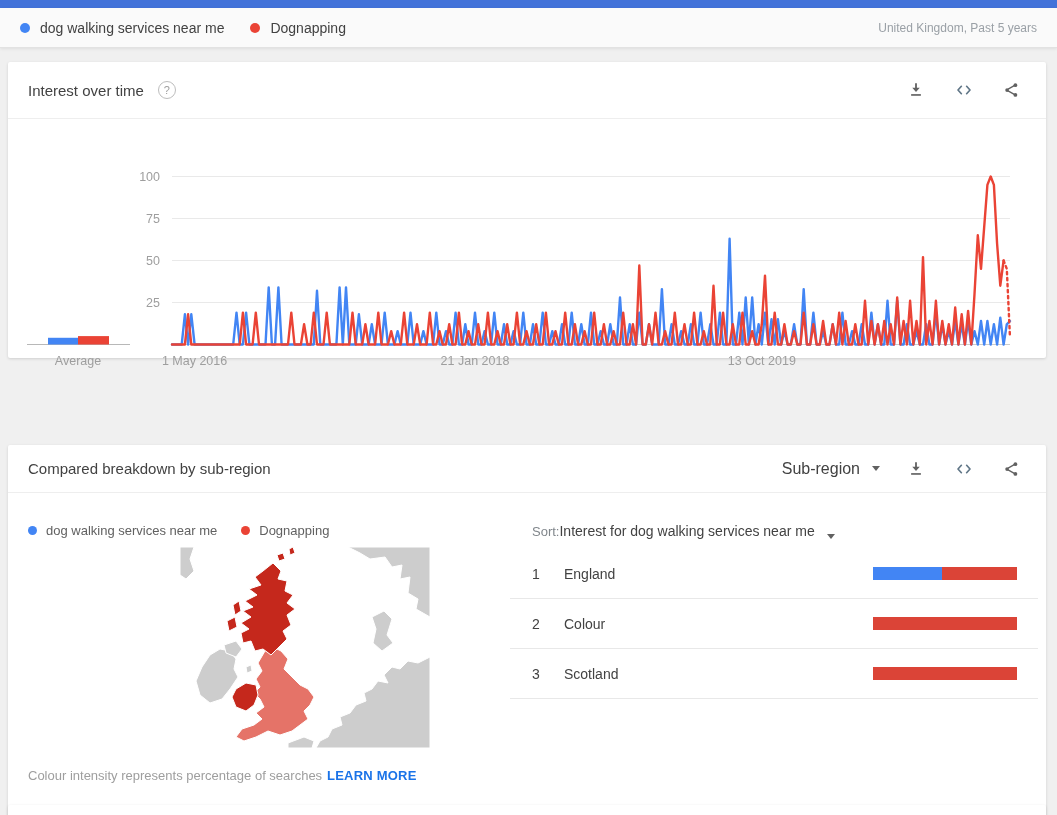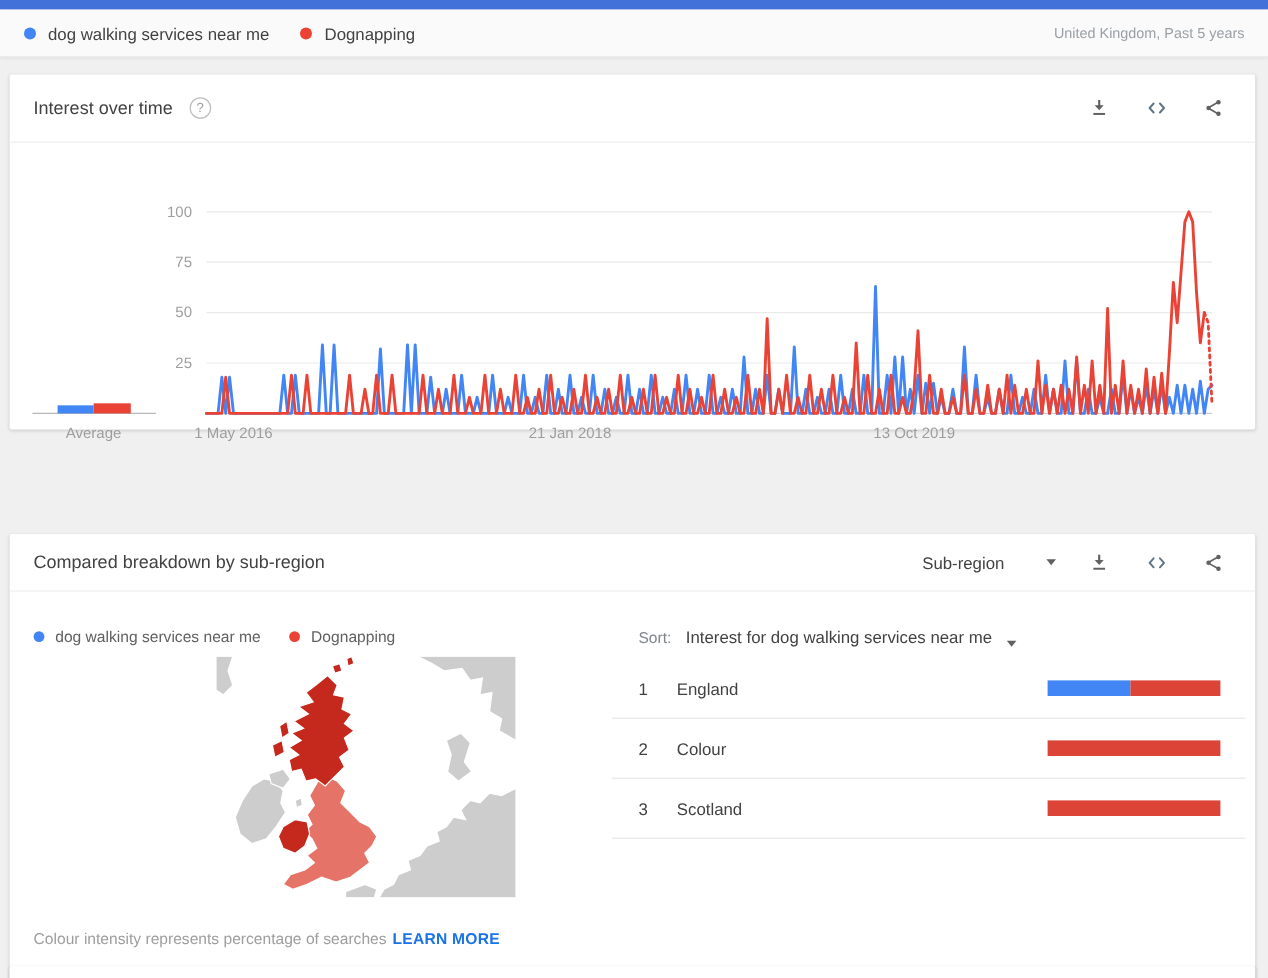--- a/index.html
+++ b/index.html
@@ -26,39 +26,39 @@
   .head-rule { border-bottom:1px solid #eee; margin:0; }
 
   .help { width:18px; height:18px; border:1.5px solid #bdbdbd; border-radius:50%; color:#9e9e9e;
           font-size:11px; display:flex; align-items:center; justify-content:center; margin-left:14px; cursor:pointer; }
   .spacer { flex:1; }
   .icon-btn { width:24px; height:24px; margin-left:24px; display:flex; align-items:center; justify-content:center; cursor:pointer; }
 
   .chart-wrap { margin-top:11px; }
   svg text { font-family:"Liberation Sans", sans-serif; }
 
-  .dd { display:flex; align-items:center; font-size:14px; color:#424242; cursor:pointer;gap:23px; }
+  .dd { display:flex; align-items:center; font-size:16px; color:#424242; cursor:pointer; }
   .caret { width:0; height:0; border-left:4.5px solid transparent; border-right:4.5px solid transparent;
            border-top:5.5px solid #616161; margin-left:12px; }
 
   .card2-body { display:flex; }
   .col-left { width:502px; padding-left:20px; }
   .col-right { flex:1; margin-right:8px; }
 
   .legend-row { display:flex; align-items:center; padding-top:21px; height:54px; }
   .legend-item { display:flex; align-items:center; margin-right:24px; font-size:13px; color:#616161; }
   .legend-item .dot { width:9px; height:9px; margin-right:9px; }
 
   .map-box { width:250px; height:201px; margin-left:152px; }
 
-  .footnote { margin-top:27px; font-size:13px; color:#9e9e9e; }
+  .footnote { margin-top:20px; font-size:13px; color:#9e9e9e; }
   .learn-more { color:#1a73e8; font-weight:bold; text-decoration:none; margin-left:5px; font-size:13px; letter-spacing:.2px; cursor:pointer; }
 
   .sort-row { display:flex; align-items:center; padding:20px 0 0 22px; height:56px; }
-  .sort-label { font-size:13px; color:#80868b; margin-right:12px; }
+  .sort-label { font-size:13px; color:#80868b; }
   .sort-value { font-size:14px; color:#424242; cursor:pointer; display:flex; align-items:flex-end; }
 
   .region-row { display:flex; align-items:center; height:50px; border-bottom:1px solid #e8e8e8;
                 padding-left:22px; cursor:pointer; }
   .region-rank { width:24px; font-size:14px; color:#424242; }
   .region-name { font-size:14px; color:#424242; margin-left:8px; }
   .region-bar { margin-left:auto; margin-right:21px; width:144px; height:13px; display:flex; }
   .seg { height:13px; }
 </style>
 </head>

